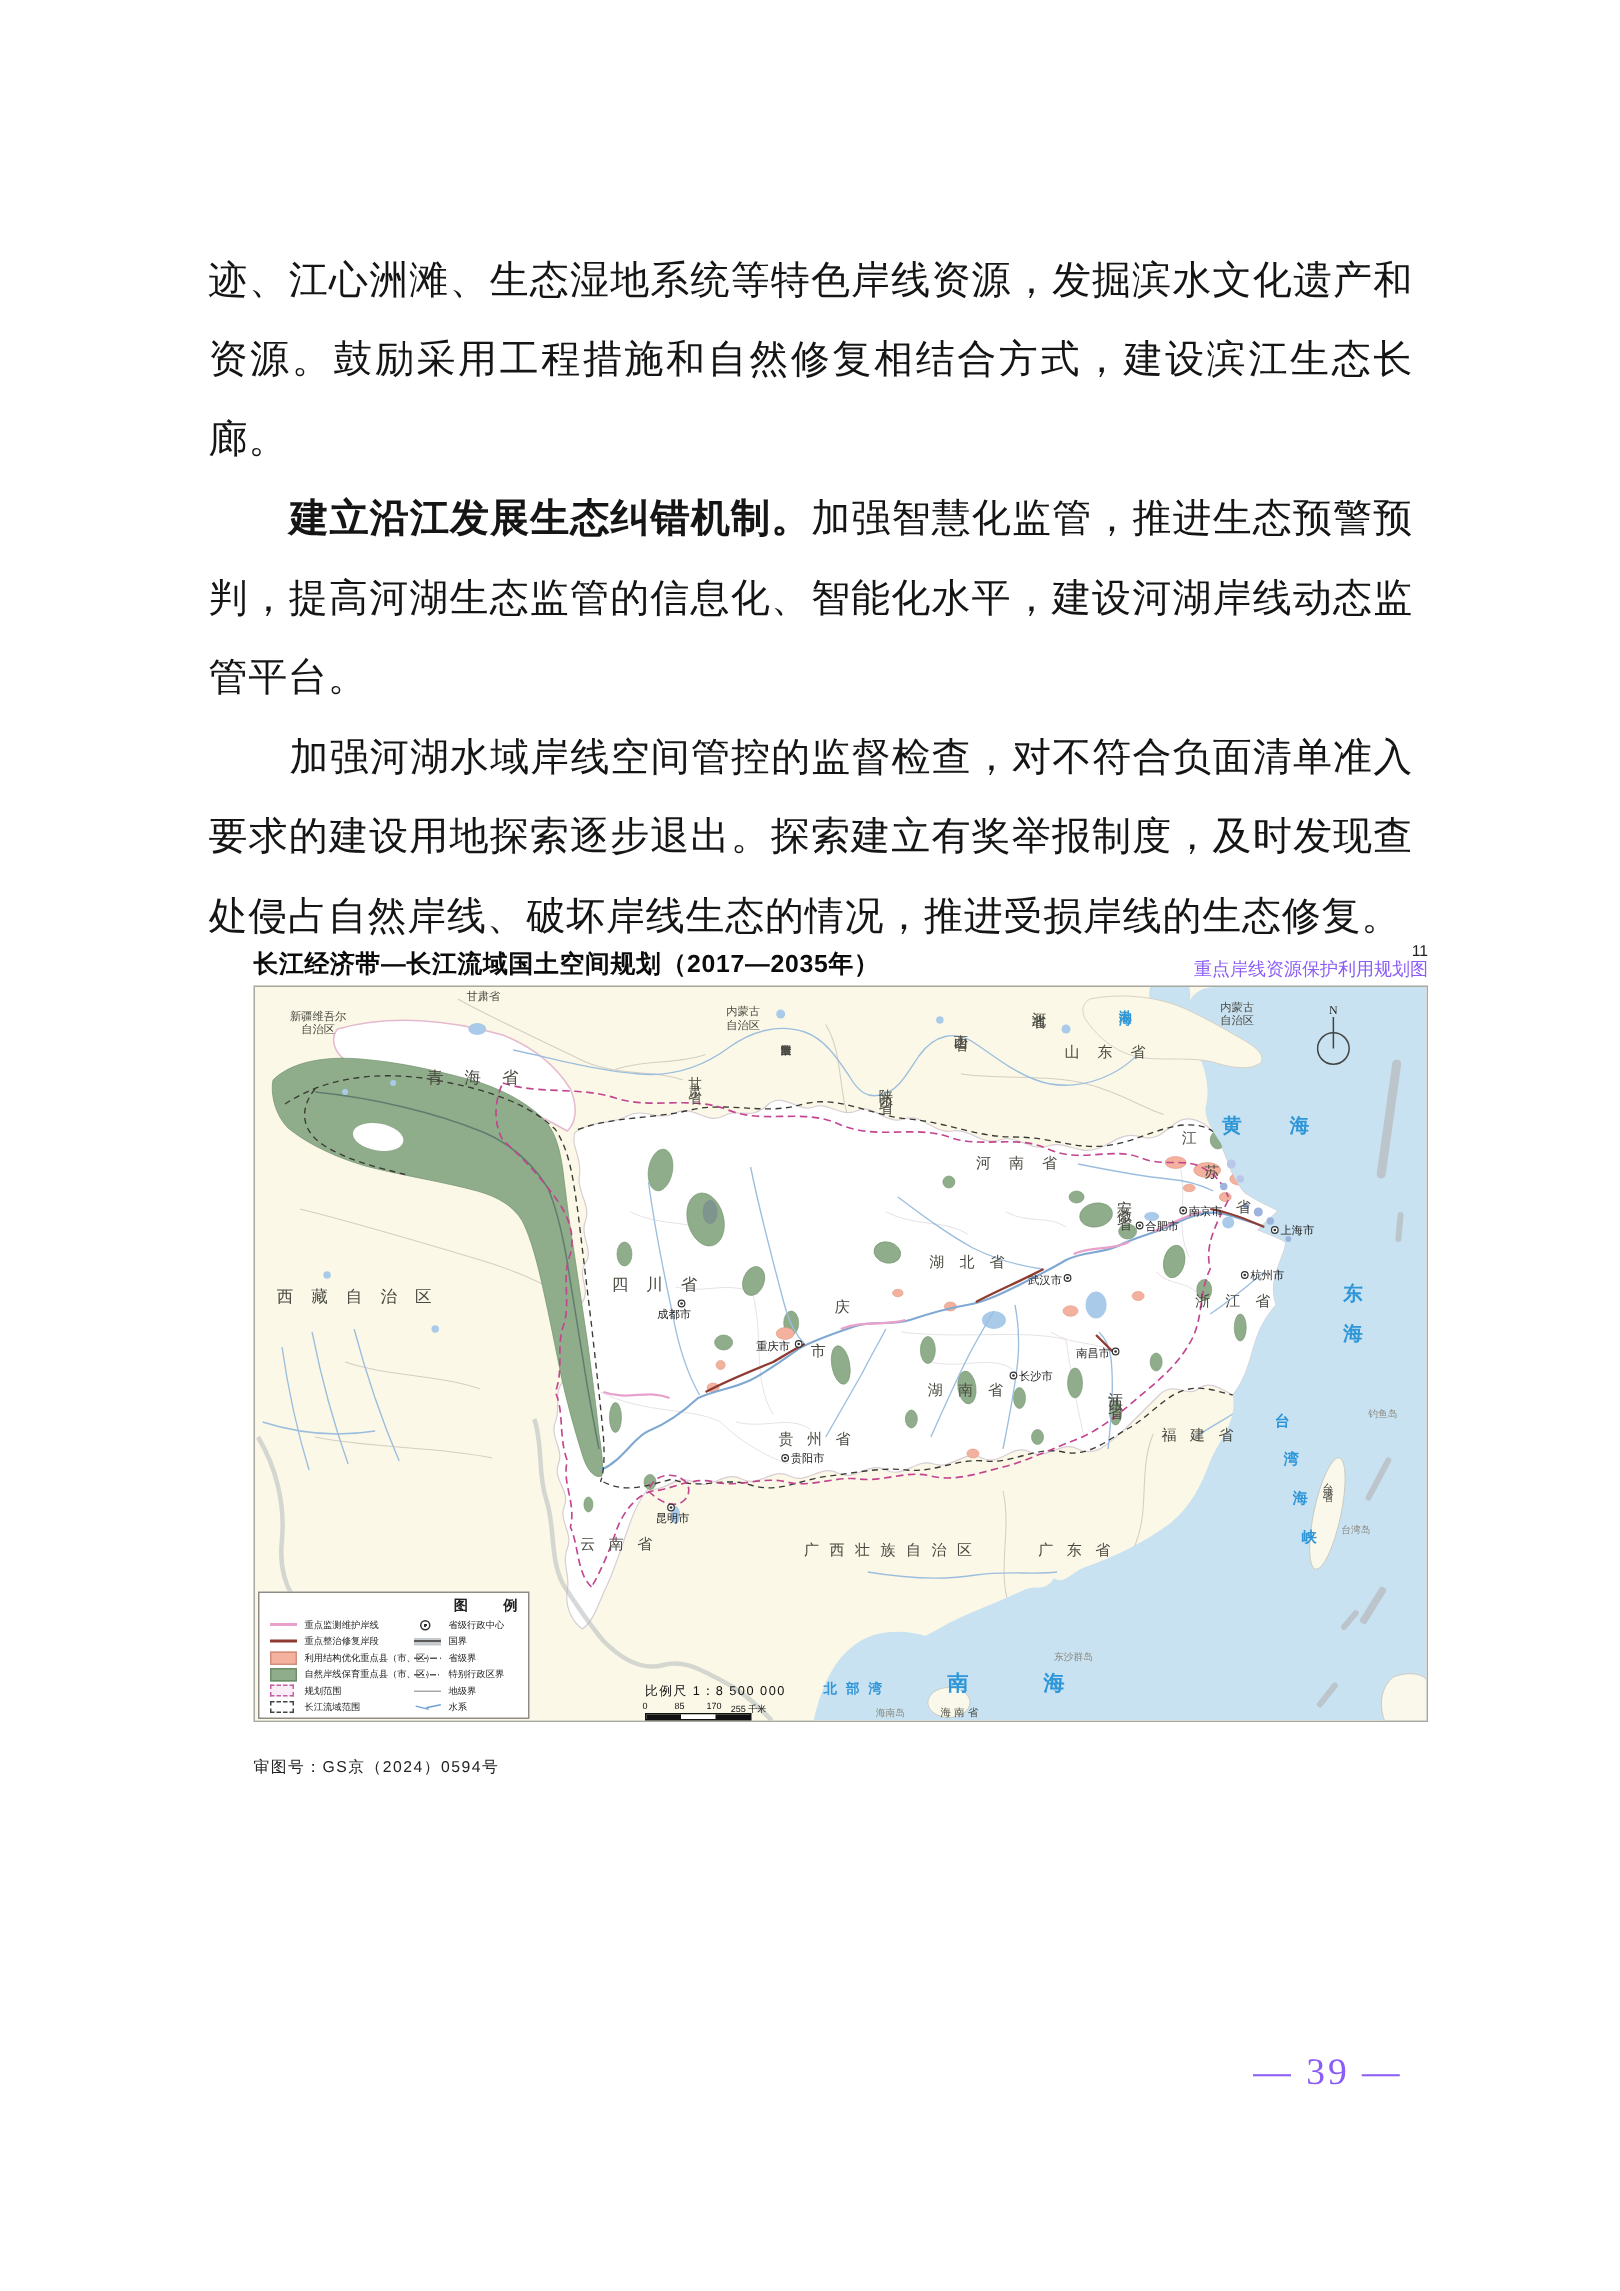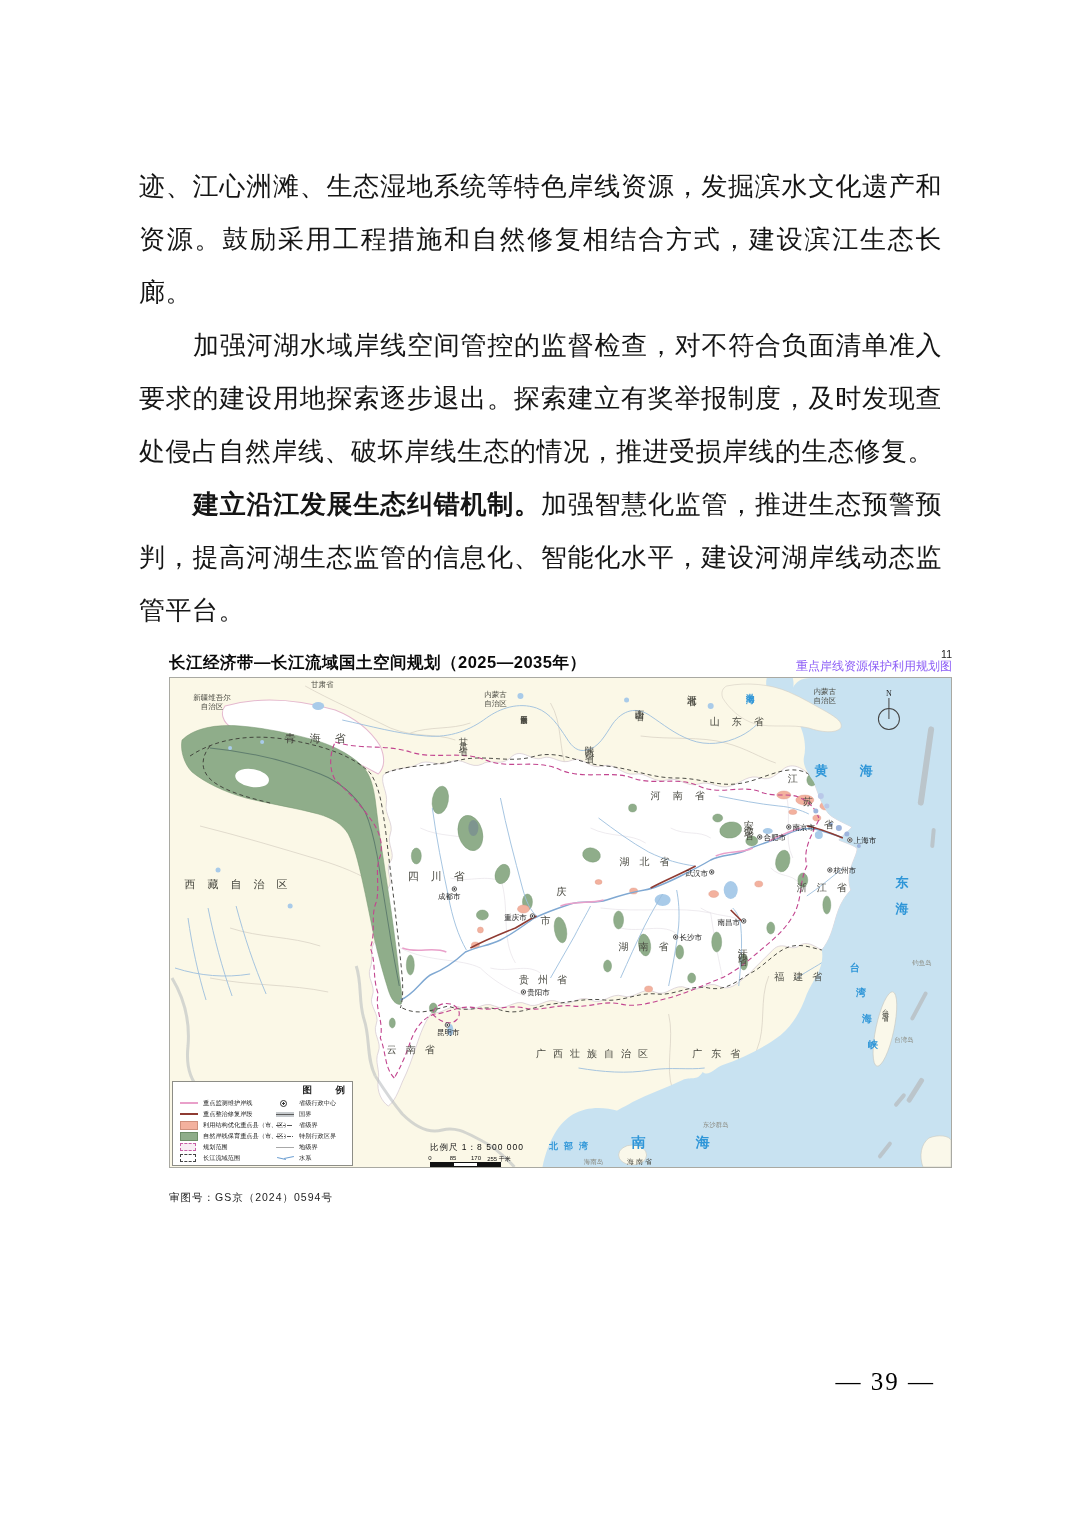--- a/index.html
+++ b/index.html
@@ -10,21 +10,21 @@
             font-size:26px;line-height:53px;text-align:justify;letter-spacing:.5px;color:#151515;}
   .doc-text p{margin:0;}
   .doc-text p.indent{text-indent:54px;}
   .doc-text b{font-weight:700;}
   
   .figure{position:absolute;left:169px;top:628px;width:783px;}
   .fig-head{display:flex;justify-content:space-between;align-items:flex-end;margin-bottom:3px;
             font-family:"Liberation Sans","DejaVu Sans",sans-serif;}
   .fig-title{font-size:16.5px;font-weight:700;color:#0b0b0b;letter-spacing:.5px;}
   .fig-right{text-align:right;line-height:1.15;}
-  .fig-no{font-size:10.5px;color:#222;margin-top:20px;}
+  .fig-no{font-size:10.5px;color:#222;}
   .fig-sub{font-size:12px;color:#8b5cf6;}
   .map-box{position:relative;width:781px;height:489px;border:1px solid #a9a9a2;background:#fbf8e7;}
   .map-box svg{position:absolute;left:0;top:0;width:100%;height:100%;}
   .approval{margin-top:23px;font-size:10.5px;color:#222;letter-spacing:1px;
             font-family:"Liberation Sans","DejaVu Sans",sans-serif;}
   
   .legend{position:absolute;left:2px;bottom:1px;width:181px;height:85px;background:#fff;
           border:1px solid #8d8d86;box-sizing:border-box;z-index:5;
           font-family:"Liberation Sans","DejaVu Sans",sans-serif;}
   .lg-title{text-align:right;font-size:9.5px;font-weight:700;letter-spacing:7px;color:#222;
@@ -64,37 +64,37 @@
   .sc-bar .seg{height:100%;flex:1;}
   .sc-bar .seg:nth-child(odd){background:#111;}
   .sc-bar .seg:nth-child(even){background:#fff;}
   
   .lbl{font-family:"Liberation Serif","DejaVu Serif",serif;}
   .lbl-prov{fill:#4a4a42;}
   .lbl-sea{fill:#2f96d8;font-weight:bold;}
   .lbl-isl{fill:#8a897f;}
   .lbl-city{fill:#1c1c1c;font-family:"Liberation Sans","DejaVu Sans",sans-serif;}
   
-  .page-number{position:absolute;top:1368px;right:145px;font-size:25px;color:#000000;
+  .page-number{position:absolute;top:1368px;right:145px;font-size:25px;color:#8b5cf6;
                letter-spacing:2px;}
 </style>
 </head>
 <body>
 
 <div class="page">
 
   <div class="doc-text">
     <p><span>迹、江心洲滩、生态湿地系统等特色岸线资源，发掘滨水文化遗产和资源。鼓励采用工程措施和自然修复相结合方式，建设滨江生态长廊。</span></p>
+    <p class="indent"><b>建立沿江发展生态纠错机制。</b><span>加强智慧化监管，推进生态预警预判，提高河湖生态监管的信息化、智能化水平，建设河湖岸线动态监管平台。</span></p>
     <p class="indent"><span>加强河湖水域岸线空间管控的监督检查，对不符合负面清单准入要求的建设用地探索逐步退出。探索建立有奖举报制度，及时发现查处侵占自然岸线、破坏岸线生态的情况，推进受损岸线的生态修复。</span></p>
-    <p class="indent"><b>建立沿江发展生态纠错机制。</b><span>加强智慧化监管，推进生态预警预判，提高河湖生态监管的信息化、智能化水平，建设河湖岸线动态监管平台。</span></p>
   </div>
 
   <div class="figure">
     <div class="fig-head">
-      <div class="fig-title">长江经济带—长江流域国土空间规划（2025—2035年）</div>
+      <div class="fig-title">长江经济带—长江流域国土空间规划（2017—2035年）</div>
       <div class="fig-right">
         <div class="fig-no">11</div>
         <div class="fig-sub">重点岸线资源保护利用规划图</div>
       </div>
     </div>
 
     <div class="map-box">
       <svg id="map" viewBox="0 0 780 489" preserveAspectRatio="none">
 
         <rect x="0" y="0" width="780" height="489" fill="#fbf8e7"></rect>

